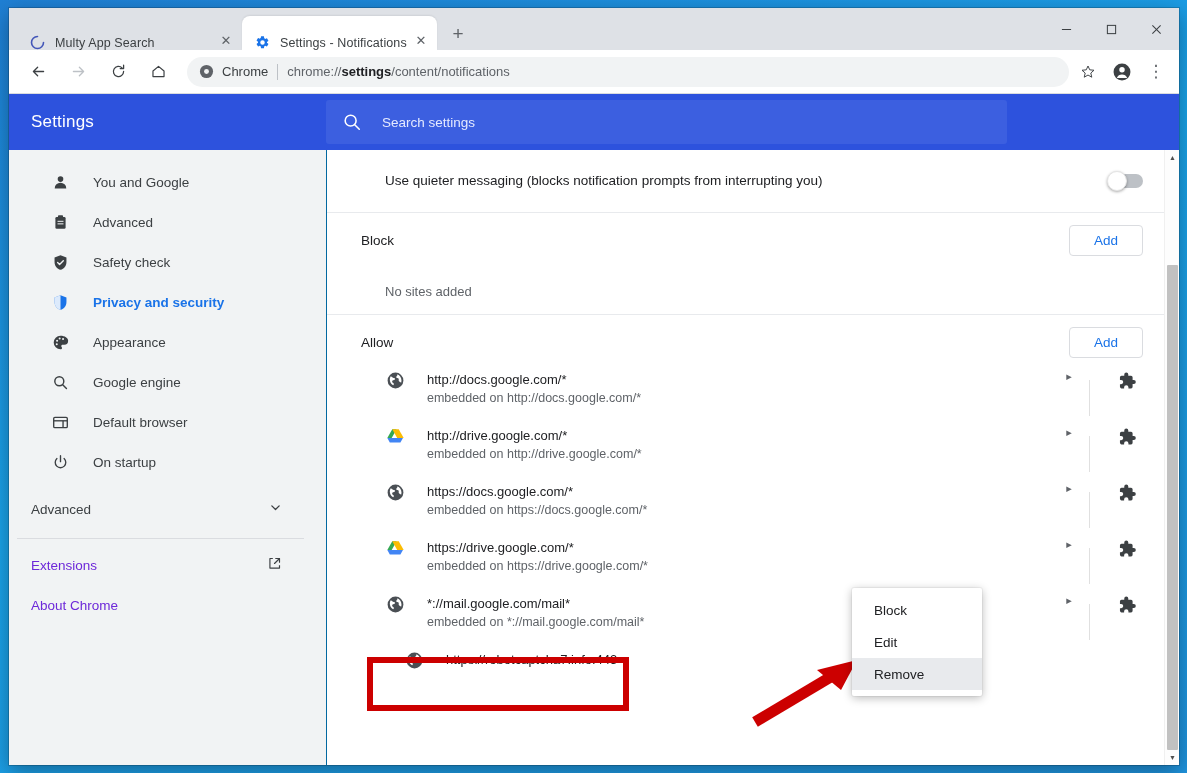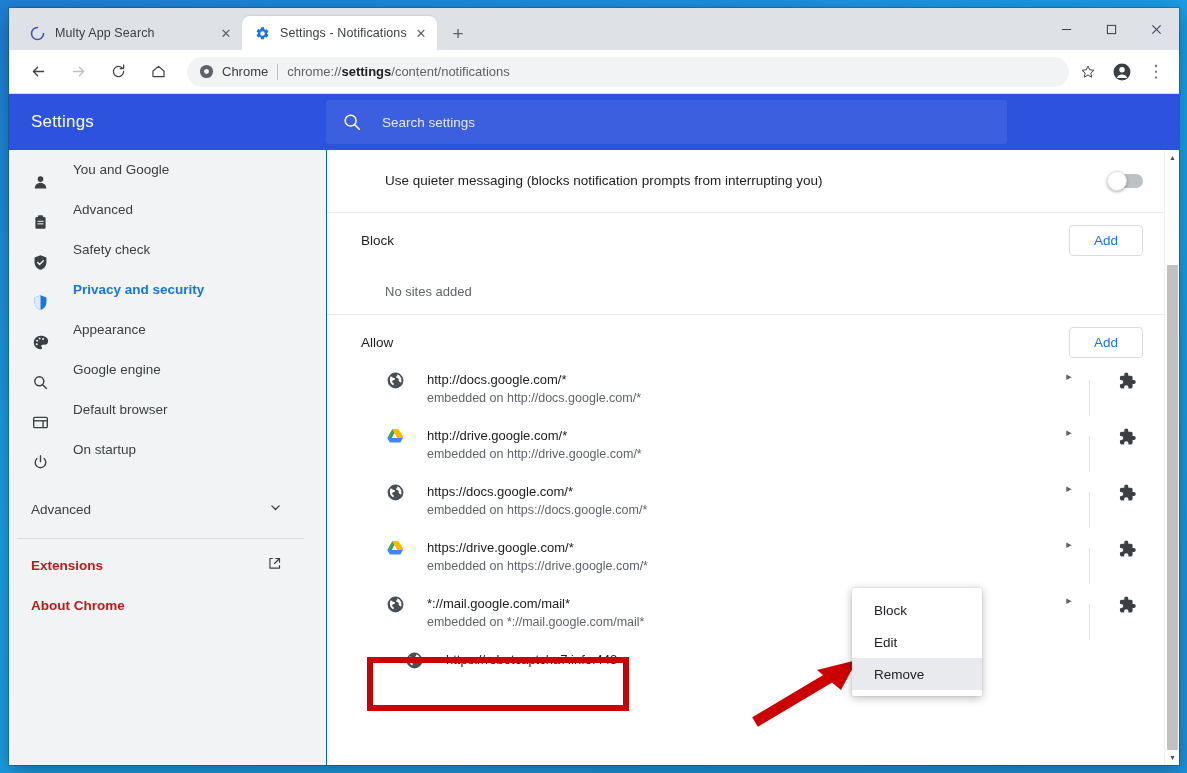--- a/index.html
+++ b/index.html
@@ -30,21 +30,21 @@
     position: relative;
     height: 42px;
     background: #dee1e6;
     display: flex;
     align-items: flex-end;
     padding-left: 8px;
   }
   .tab {
     position: relative;
     height: 34px;
-    display: flex; align-items: center;
+    display: flex; align-items: flex-end;
     padding: 0 6px 0 12px;
     font-size: 12.5px;
     color: #3c4043;
     border-radius: 8px 8px 0 0;
     cursor: default;
     min-width: 180px;
   }
   .tab.inactive { width: 225px; }
   .tab.active {
     background: #ffffff;
@@ -189,22 +189,22 @@
     background: #f1f3f4;
   }
   #sidebar {
     width: 317px;
     background: #f1f3f4;
     padding-top: 12px;
     flex: 0 0 317px;
   }
   .side-item {
     height: 40px;
-    display: flex; 
-    padding-left: 20px;
+    display: flex; align-items: center;
+    padding-left: 40px;
     font-size: 13.5px;
     color: #3c4043;
     cursor: default;
   }
   .side-item.selected { color: #1a73e8; font-weight: 600; }
   .side-item.selected .side-ico { color: #1a73e8; }
   .side-ico {
     width: 22px; flex: 0 0 22px;
     margin-right: 22px;
     display: flex; align-items: center; justify-content: center;
@@ -221,23 +221,22 @@
   }
   .side-divider {
     height: 1px; background: #dadce0;
     margin: 6px 22px 6px 8px;
   }
   .side-plain {
     height: 40px;
     display: flex; align-items: center;
     padding: 0 44px 0 22px;
     font-size: 13.5px;
-    color: #b91c1c;
+    color: #6d28d9;
     justify-content: space-between;
-    font-weight: bold;
   }
 
   
   #content {
     flex: 1 1 auto;
     position: relative;
     background: #ffffff;
     border-left: 1px solid #0369a1;
     overflow: hidden;
   }

